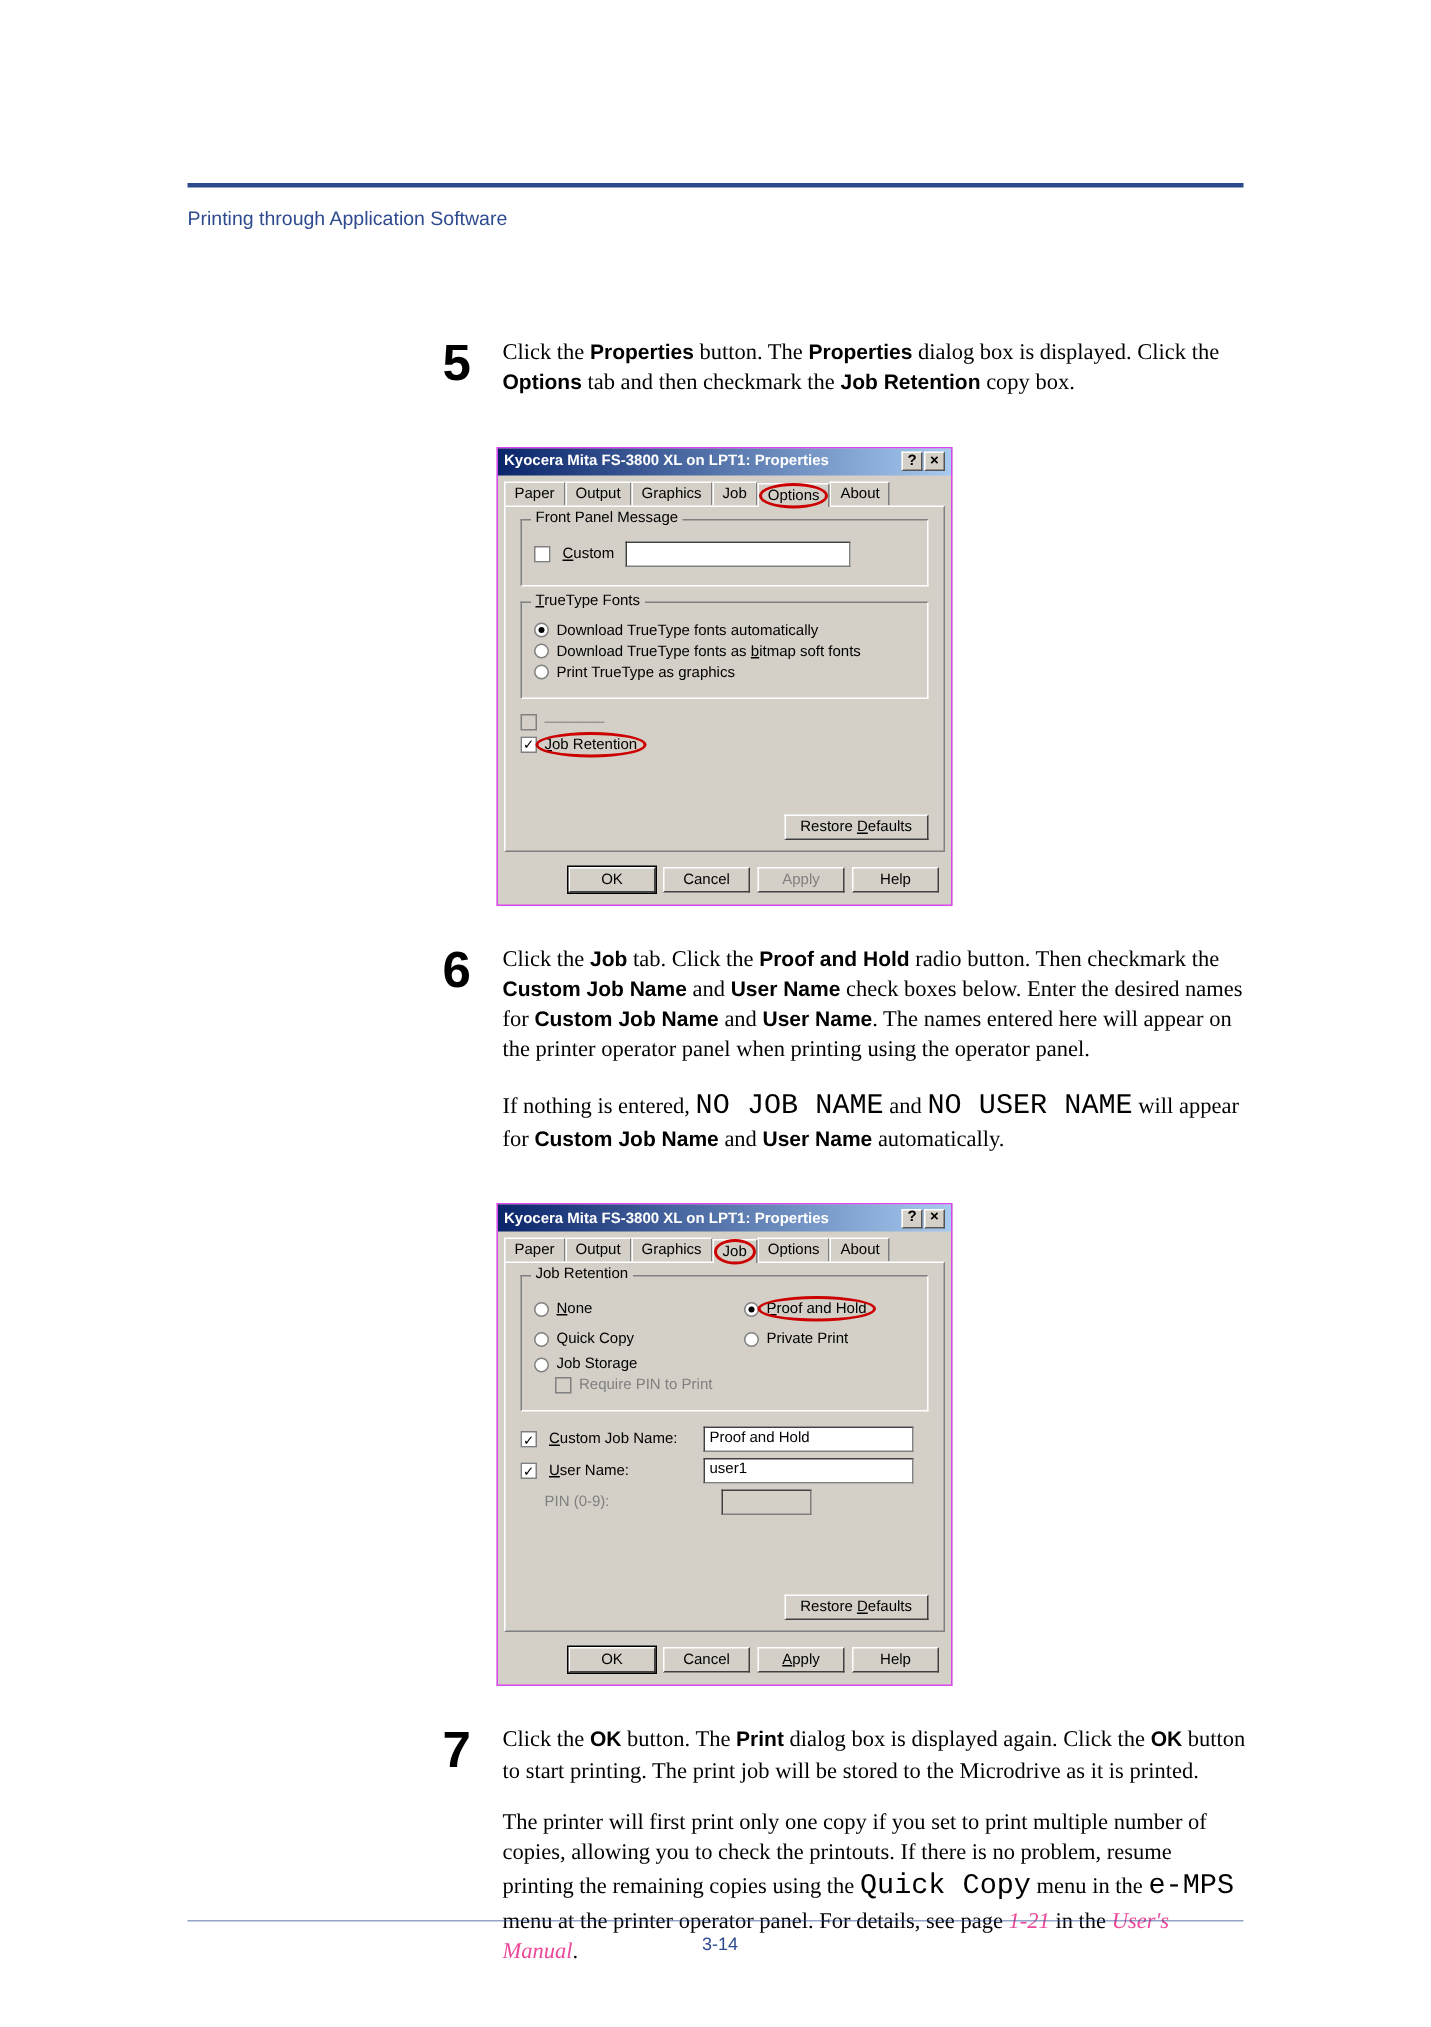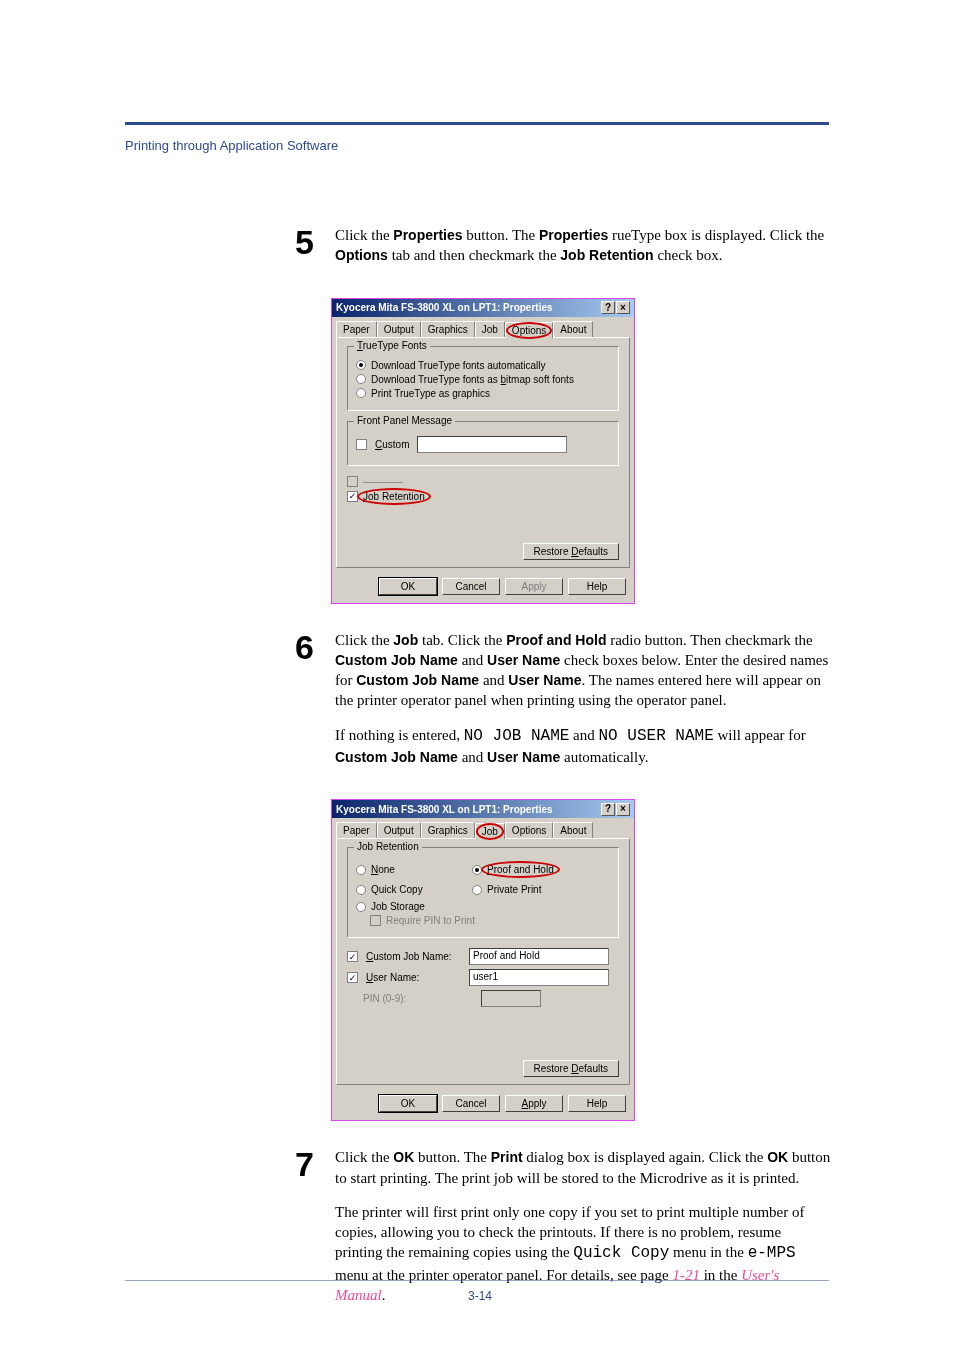--- a/index.html
+++ b/index.html
@@ -45,21 +45,21 @@
     flex-shrink: 0;
     line-height: 1;
   }
   .step-body {
     flex: 1;
     font-size: 15px;
     line-height: 1.35;
     font-family: 'Century Schoolbook', Georgia, serif;
   }
   .step-body b { font-family: Arial, Helvetica, sans-serif; font-weight: bold; font-size: 14px; text-align: right; }
-  .step-body .mono { font-family: 'Courier New', monospace; font-size: 16px; text-align: right; }
+  .step-body .mono { font-family: 'Courier New', monospace; font-size: 19px; text-align: right; }
   .step-body .link { color: #ec4899; font-style: italic; font-weight: normal; }
   .para { margin-bottom: 14px; }
 
   
   .dialog {
     width: 304px;
     border: 1px solid #d946ef;
     background: #d4d0c8;
     margin: 10px 0 26px 36px;
     font-family: 'MS Sans Serif', Tahoma, Arial, sans-serif;
@@ -164,21 +164,21 @@
     min-width: 58px;
     text-align: center;
   }
   .btn.default { outline: 1px solid #000; }
   .btn.disabled { color: #808080; }
   .btn-row {
     display: flex; gap: 5px; justify-content: flex-end;
     padding: 6px 8px 8px 8px;
   }
   .underline { text-decoration: underline; }
-  .retention-row { display:flex; gap: 16px; margin: 3px 0; align-items:center;}
+  .retention-row { display:flex; gap: 40px; margin: 3px 0; align-items:center;}
   .disabled-txt { color: #808080; }
   .input-row { display:flex; align-items:center; gap:8px; margin:4px 0;}
 
   .page-num {
     position: absolute;
     bottom: 48px;
     left: 6px; right: 0;
     text-align: center;
     font-family: Arial, sans-serif;
     font-size: 12px;
@@ -198,21 +198,21 @@
 
 <div class="top-bar"></div>
 <div class="section-title">Printing through Application Software</div>
 
 <div class="content">
 
   <div class="step">
     <div class="step-num">5</div>
     <div class="step-body">
       <p class="para">
-        <span>Click the </span><b>Properties</b><span> button. The </span><b>Properties</b><span> rueType box is displayed. Click the </span><b>Options</b><span> tab and then checkmark the </span><b>Job Retention</b><span> check box.</span>
+        <span>Click the </span><b>Properties</b><span> button. The </span><b>Properties</b><span> dialog box is displayed. Click the </span><b>Options</b><span> tab and then checkmark the </span><b>Job Retention</b><span> copy box.</span>
       </p>
     </div>
   </div>
 
   <div class="dialog">
     <div class="titlebar">
       <span>Kyocera Mita FS-3800 XL on LPT1: Properties</span>
       <div class="titlebar-btns">
         <div class="tb-btn">?</div>
         <div class="tb-btn">×</div>
@@ -221,41 +221,41 @@
     <div class="tabstrip">
       <div class="tab"><span>Paper</span></div>
       <div class="tab"><span>Output</span></div>
       <div class="tab"><span>Graphics</span></div>
       <div class="tab"><span>Job</span></div>
       <div class="tab active"><span class="circled">Options</span></div>
       <div class="tab"><span>About</span></div>
     </div>
     <div class="tab-panel">
       <div class="groupbox">
-        <div class="groupbox-title"><span class="underline">T</span><span>rueType Fonts</span></div>
-        <div class="radio-row">
-            <span class="radio on"></span>
-            <span>Download TrueType fonts automatically</span>
-          </div>
-        <div class="radio-row">
-            <span class="radio"></span>
-            <span>Download TrueType fonts as <span class="underline">b</span>itmap soft fonts</span>
-          </div>
-        <div class="radio-row">
-            <span class="radio"></span>
-            <span>Print TrueType as graphics</span>
-          </div>
-      </div>
-      <div class="groupbox">
         <div class="groupbox-title">Front Panel Message</div>
         <div class="input-row">
           <span class="checkbox"></span>
           <span><span class="underline">C</span>ustom</span>
           <span class="textinput" style="width:150px"></span>
         </div>
+      </div>
+      <div class="groupbox">
+        <div class="groupbox-title"><span class="underline">T</span><span>rueType Fonts</span></div>
+        <div class="radio-row">
+            <span class="radio on"></span>
+            <span>Download TrueType fonts automatically</span>
+          </div>
+        <div class="radio-row">
+            <span class="radio"></span>
+            <span>Download TrueType fonts as <span class="underline">b</span>itmap soft fonts</span>
+          </div>
+        <div class="radio-row">
+            <span class="radio"></span>
+            <span>Print TrueType as graphics</span>
+          </div>
       </div>
       <div style="margin:8px 0 4px 0;">
         <div class="check-row disabled-txt">
             <span class="checkbox disabled"></span>
             <span>————</span>
           </div>
       </div>
       <div class="check-row">
         <span class="checkbox on"></span>
         <span class="circled"><span class="underline">J</span>ob Retention</span>

